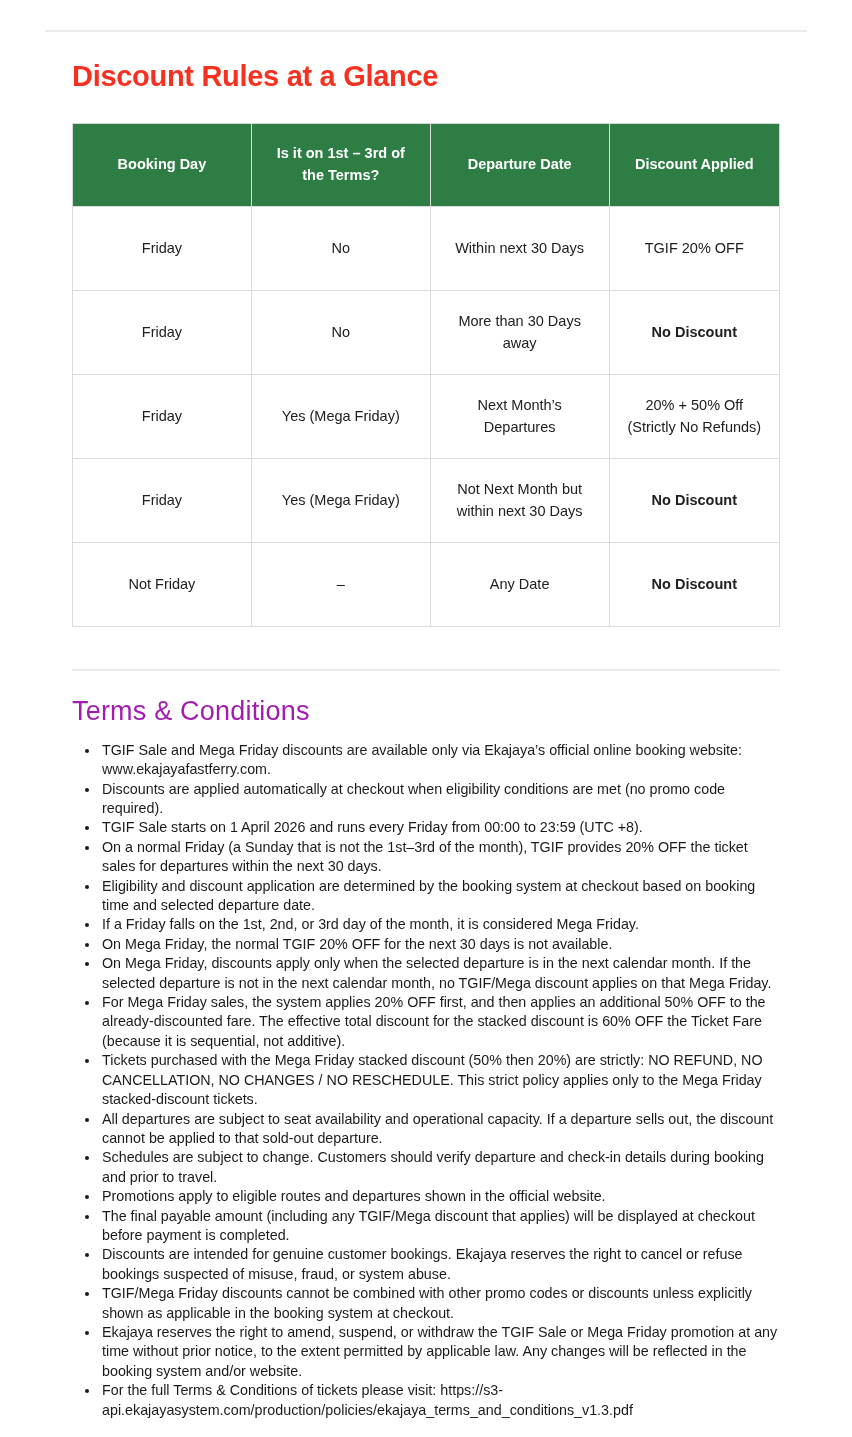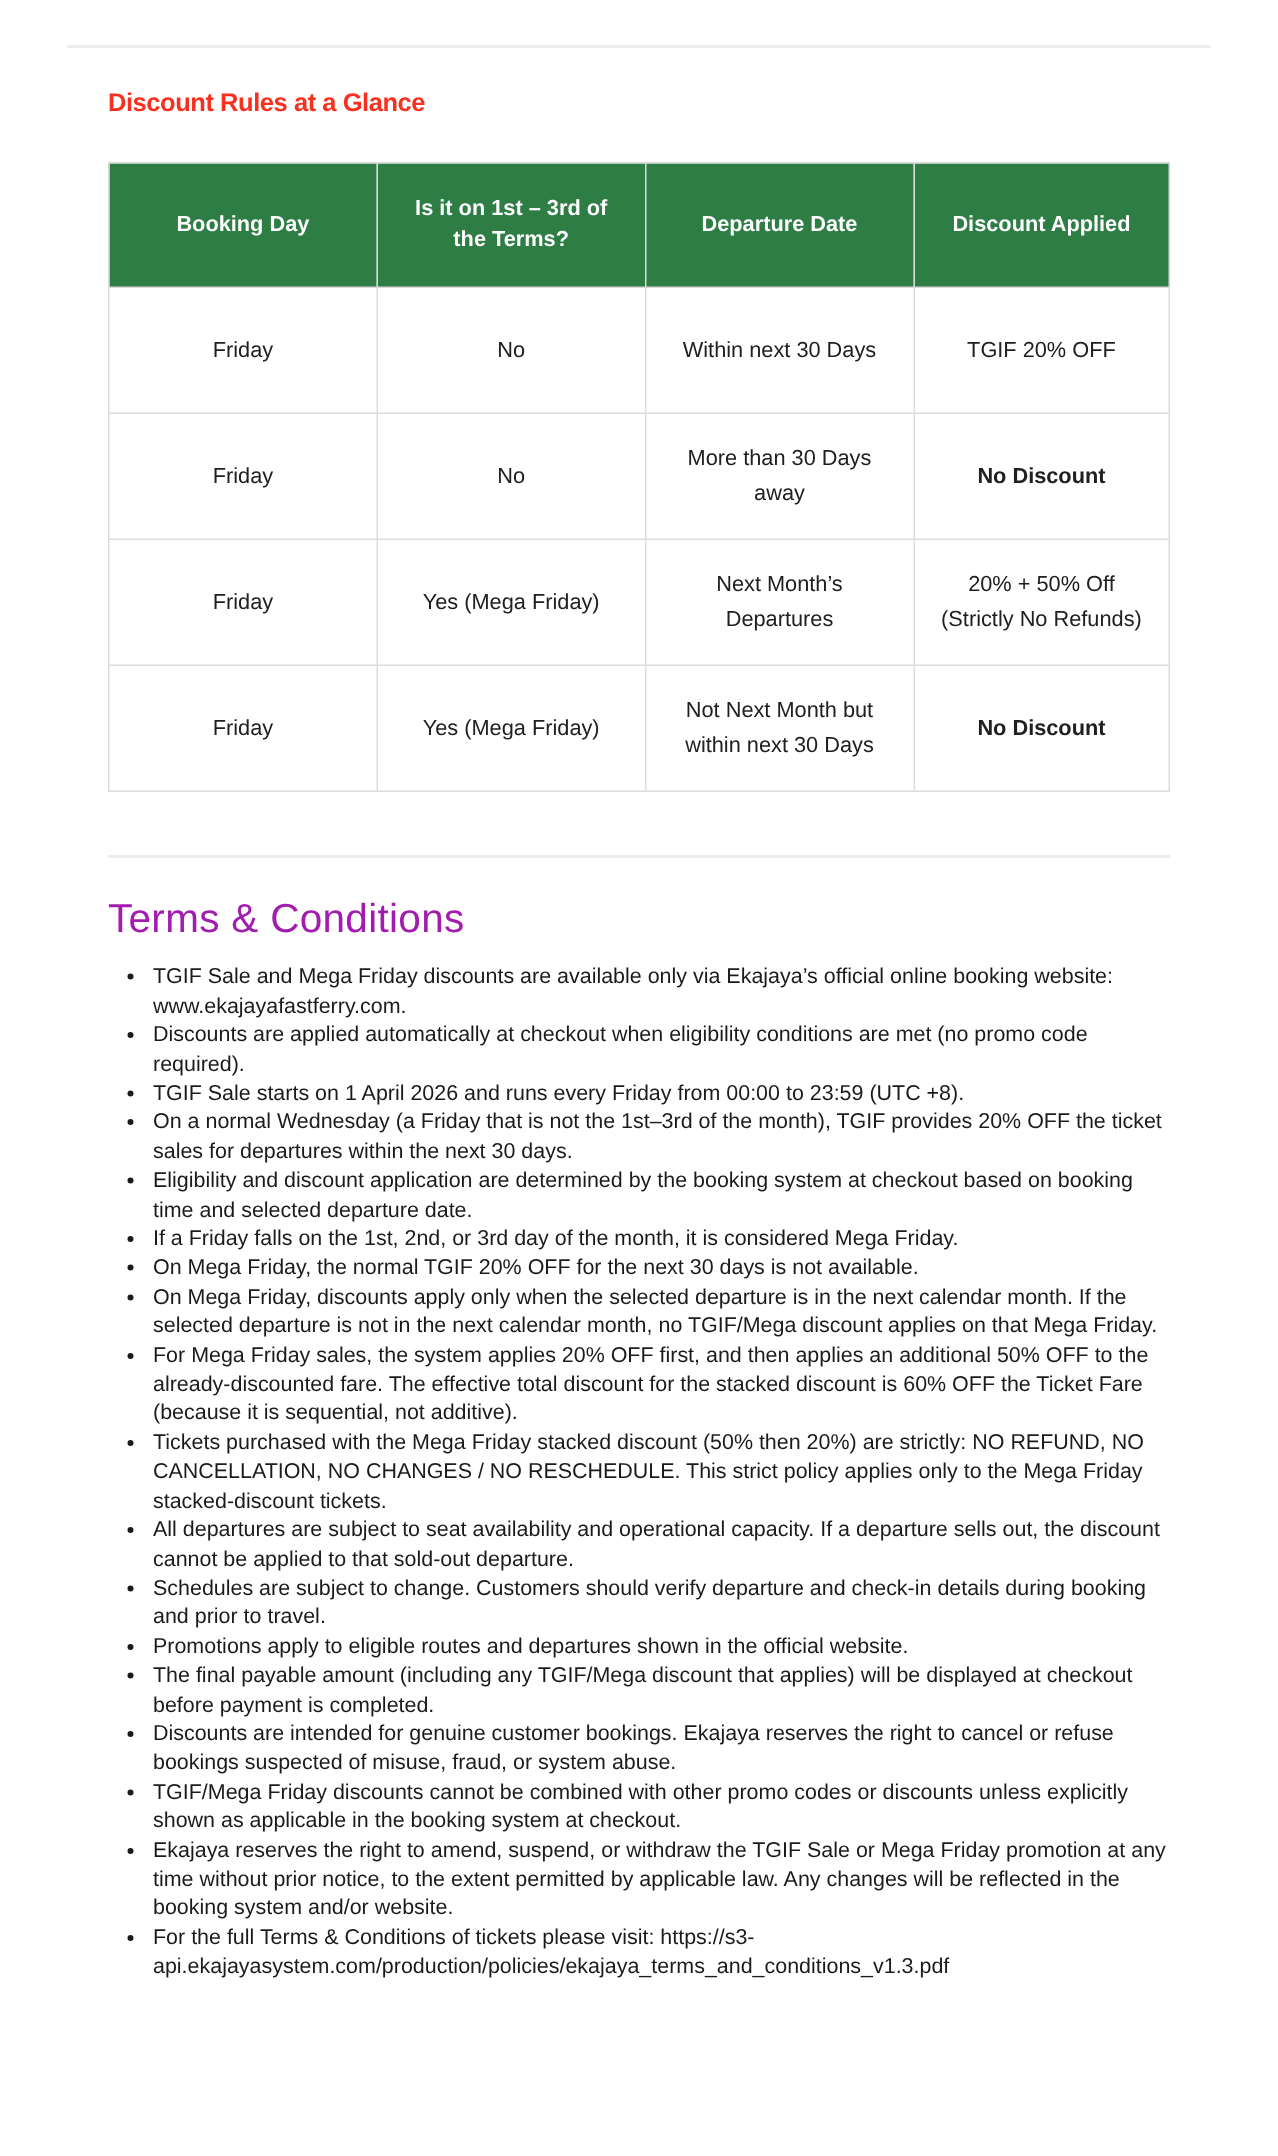--- a/index.html
+++ b/index.html
@@ -5,21 +5,21 @@
   html,body { margin:0; padding:0; background:#ffffff; }
   .page {
     width:852px; height:1437px; background:#ffffff; overflow:hidden;
     font-family:"Liberation Sans", sans-serif; color:#1b1b1b; box-sizing:border-box;
   }
   .divider { border:none; border-top:2px solid #ececec; margin:0; }
   .divider-top { margin:30px 45px 0 45px; }
   .divider-mid { margin:42px 72px 0 72px; }
 
   h1.page-title {
-    margin:27px 72px 0 72px; font-size:17px; line-height:1.2;
+    margin:27px 72px 0 72px; font-size:29px; line-height:1.2;
     font-weight:800; letter-spacing:-0.3px; color:#f8301f;
   }
   .table-wrap { margin:29px 72px 0 72px;border-radius:26px; }
   table.discount-table {
     width:100%; border-collapse:collapse; table-layout:fixed;
   }
   table.discount-table col.c1 { width:25.3%; }
   table.discount-table col.c2 { width:25.3%; }
   table.discount-table col.c3 { width:25.3%; }
   table.discount-table col.c4 { width:24.1%; }
@@ -90,34 +90,40 @@
           <td>Yes (Mega Friday)</td>
           <td>Next Month’s Departures</td>
           <td>20% + 50% Off (Strictly No Refunds)</td>
         </tr>
         <tr>
           <td>Friday</td>
           <td>Yes (Mega Friday)</td>
           <td>Not Next Month but within next 30 Days</td>
           <td class="no-discount">No Discount</td>
         </tr>
+        <tr>
+          <td>Not Friday</td>
+          <td>–</td>
+          <td>Any Date</td>
+          <td class="no-discount">No Discount</td>
+        </tr>
       </tbody>
     </table>
   </div>
 
 
   <hr class="divider divider-mid">
 
   <h2 class="terms-title">Terms &amp; Conditions</h2>
 
   <ul class="terms-list">
     <li>TGIF Sale and Mega Friday discounts are available only via Ekajaya’s official online booking website: www.ekajayafastferry.com.</li>
     <li>Discounts are applied automatically at checkout when eligibility conditions are met (no promo code required).</li>
     <li>TGIF Sale starts on 1 April 2026 and runs every Friday from 00:00 to 23:59 (UTC +8).</li>
-    <li>On a normal Wednesday (a Friday that is not the 1st–3rd of the month), TGIF provides 20% OFF the ticket sales for departures within the next 30 days.</li>
+    <li>On a normal Friday (a Sunday that is not the 1st–3rd of the month), TGIF provides 20% OFF the ticket sales for departures within the next 30 days.</li>
     <li>Eligibility and discount application are determined by the booking system at checkout based on booking time and selected departure date.</li>
     <li>If a Friday falls on the 1st, 2nd, or 3rd day of the month, it is considered Mega Friday.</li>
     <li>On Mega Friday, the normal TGIF 20% OFF for the next 30 days is not available.</li>
     <li>On Mega Friday, discounts apply only when the selected departure is in the next calendar month. If the selected departure is not in the next calendar month, no TGIF/Mega discount applies on that Mega Friday.</li>
     <li>For Mega Friday sales, the system applies 20% OFF first, and then applies an additional 50% OFF to the already-discounted fare. The effective total discount for the stacked discount is 60% OFF the Ticket Fare (because it is sequential, not additive).</li>
     <li>Tickets purchased with the Mega Friday stacked discount (50% then 20%) are strictly: NO REFUND, NO CANCELLATION, NO CHANGES / NO RESCHEDULE. This strict policy applies only to the Mega Friday stacked-discount tickets.</li>
     <li>All departures are subject to seat availability and operational capacity. If a departure sells out, the discount cannot be applied to that sold-out departure.</li>
     <li>Schedules are subject to change. Customers should verify departure and check-in details during booking and prior to travel.</li>
     <li>Promotions apply to eligible routes and departures shown in the official website.</li>
     <li>The final payable amount (including any TGIF/Mega discount that applies) will be displayed at checkout before payment is completed.</li>

